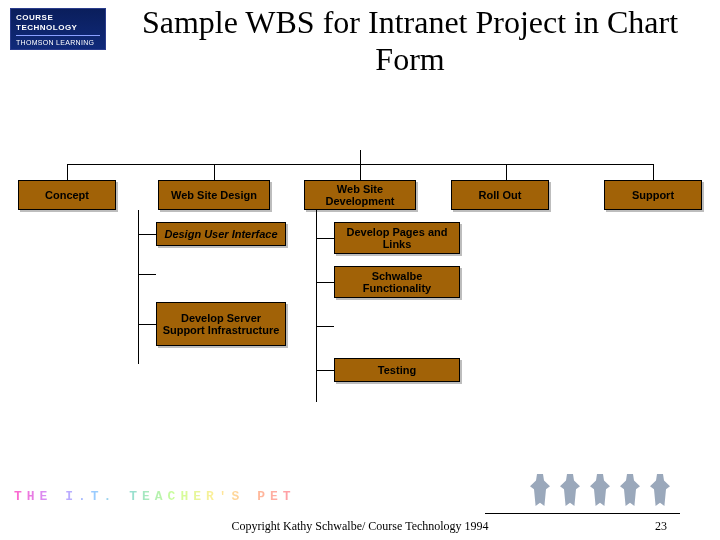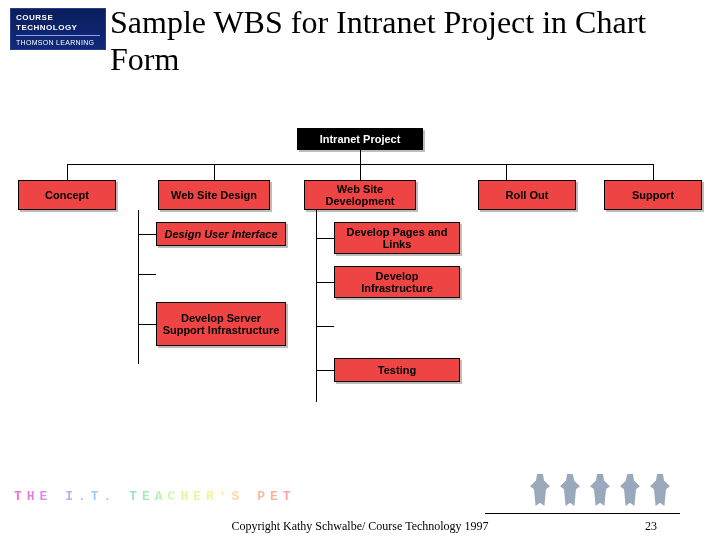--- a/index.html
+++ b/index.html
@@ -34,34 +34,35 @@
   .logo-top .t2 { font-size: 7px; letter-spacing: 0.3px; }
 
   h1.title {
     position: absolute;
     top: 4px;
     left: 110px;
     right: 10px;
     font-size: 32px;
     font-weight: normal;
     font-family: "Times New Roman", serif;
+    text-align: center;
     line-height: 1.15;
   }
 
   .chart {
     position: absolute;
     top: 110px;
     left: 0;
     width: 720px;
     height: 310px;
   }
 
   .node {
     position: absolute;
-    background: #ef4444;
+    background: #a16207;
     border: 1px solid #000;
     box-shadow: 2px 2px 0 #bdbdbd;
     font-family: Arial, Helvetica, sans-serif;
     font-size: 11px;
     font-weight: bold;
     text-align: center;
     display: flex;
     align-items: center;
     justify-content: center;
     padding: 2px 4px;
@@ -114,82 +115,81 @@
     bottom: 6px;
     left: 0;
     width: 720px;
     text-align: center;
     font-family: "Times New Roman", serif;
     font-size: 12px;
   }
   .pagenum {
     position: absolute;
     bottom: 6px;
-    right: 63px;
+    right: 53px;
     font-family: "Times New Roman", serif;
     font-size: 12px;
   }
 </style>
 </head>
 <body>
 
 <div class="logo-top">
   <div class="t1"><span>COURSE</span> <span>TECHNOLOGY</span></div>
   <div class="bar"></div>
   <div class="t2">THOMSON LEARNING</div>
 </div>
 
 <h1 class="title">Sample WBS for Intranet Project in Chart Form</h1>
 
 <div class="chart">
 
-  <div class="node root" style="left:297px; top:18px; width:126px; height:22px;">Intranet Project</div>
 
   <div class="line" style="left:360px; top:40px; width:1px; height:14px;"></div>
 
   <div class="line" style="left:67px; top:54px; width:586px; height:1px;"></div>
 
   <div class="line" style="left:67px;  top:54px; width:1px; height:16px;"></div>
   <div class="line" style="left:214px; top:54px; width:1px; height:16px;"></div>
   <div class="line" style="left:360px; top:54px; width:1px; height:16px;"></div>
   <div class="line" style="left:506px; top:54px; width:1px; height:16px;"></div>
   <div class="line" style="left:653px; top:54px; width:1px; height:16px;"></div>
 
   <div class="node" style="left:18px;  top:70px; width:98px;  height:30px;">Concept</div>
   <div class="node" style="left:158px; top:70px; width:112px; height:30px;">Web Site Design</div>
   <div class="node" style="left:304px; top:70px; width:112px; height:30px;">Web Site Development</div>
-  <div class="node" style="left:478px; top:70px; width:98px;  height:30px;">Roll Out</div>
+  <div class="node" style="left:451px; top:70px; width:98px;  height:30px;">Roll Out</div>
   <div class="node" style="left:604px; top:70px; width:98px;  height:30px;">Support</div>
 
   <div class="line" style="left:138px; top:100px; width:1px; height:154px;"></div>
   <div class="line" style="left:138px; top:124px; width:18px; height:1px;"></div>
   <div class="line" style="left:138px; top:164px; width:18px; height:1px;"></div>
   <div class="line" style="left:138px; top:214px; width:18px; height:1px;"></div>
 
   <div class="line" style="left:214px; top:100px; width:1px; height:0px;"></div>
 
   <div class="node" style="left:156px; top:112px; width:130px; height:24px;font-style:italic;">Design User Interface</div>
   <div class="node" style="left:156px; top:192px; width:130px; height:44px;">Develop Server Support Infrastructure</div>
 
   <div class="line" style="left:316px; top:100px; width:1px; height:192px;"></div>
   <div class="line" style="left:316px; top:128px; width:18px; height:1px;"></div>
   <div class="line" style="left:316px; top:172px; width:18px; height:1px;"></div>
   <div class="line" style="left:316px; top:216px; width:18px; height:1px;"></div>
   <div class="line" style="left:316px; top:260px; width:18px; height:1px;"></div>
 
   <div class="node" style="left:334px; top:112px; width:126px; height:32px;">Develop Pages and Links</div>
-  <div class="node" style="left:334px; top:156px; width:126px; height:32px;">Develop Infrastructure</div>
+  <div class="node" style="left:334px; top:156px; width:126px; height:32px;">Schwalbe Functionality</div>
   <div class="node" style="left:334px; top:248px; width:126px; height:24px;">Testing</div>
 
 </div>
 
 <div class="footer-logo">THE I.T. TEACHER'S PET</div>
 <div class="footer-figures">
   <div class="fig"></div>
   <div class="fig"></div>
   <div class="fig"></div>
   <div class="fig"></div>
   <div class="fig"></div>
 </div>
 <div class="footer-hr"></div>
 
-<div class="copyright">Copyright Kathy Schwalbe/ Course Technology 1997</div>
+<div class="copyright">Copyright Kathy Schwalbe/ Course Technology 1994</div>
 <div class="pagenum">23</div>
 
 </body></html>

